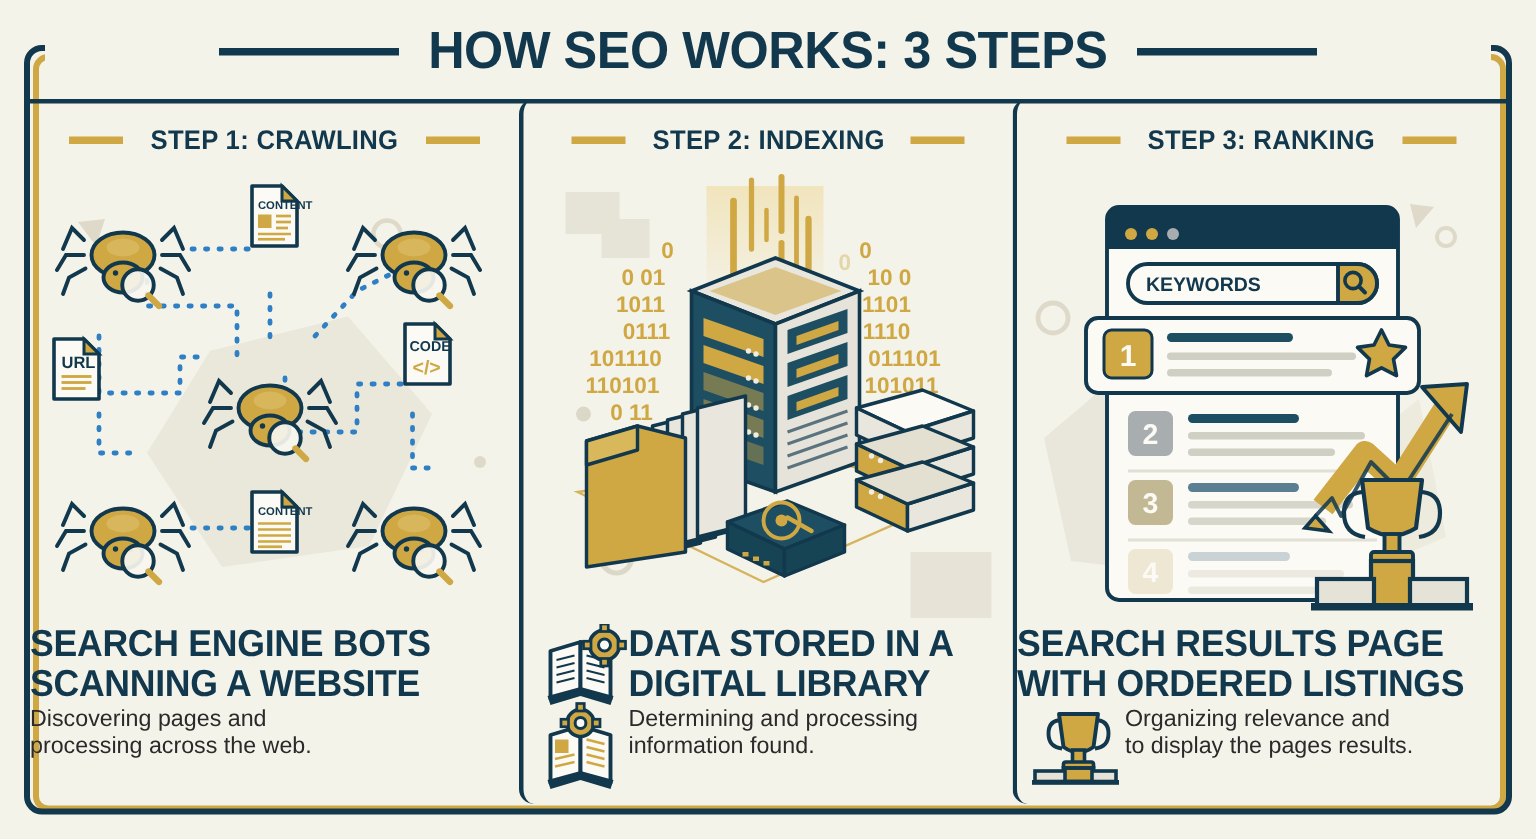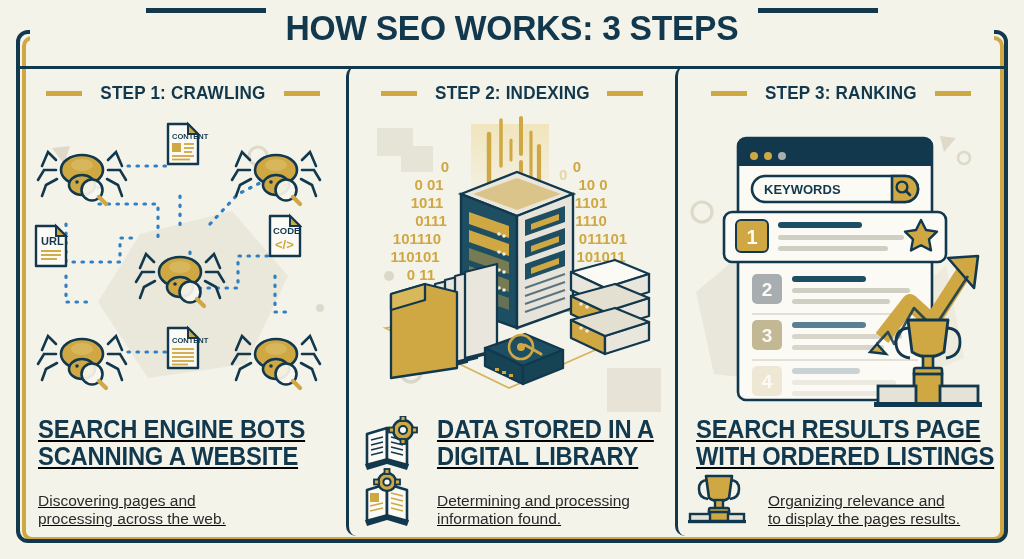--- a/index.html
+++ b/index.html
@@ -23,20 +23,21 @@
     background: #f4f3ea;
   }
 
   
   .title-row {
     position: absolute;
     left: 0; top: 8px;
     width: 1024px;
     height: 52px;
     display: flex;
+    align-items: center;
     justify-content: center;
     z-index: 40;
   }
   .title-text {
     font-size: 35px;
     font-weight: bold;
     color: #12384d;
     letter-spacing: -0.3px;
     font-family: "Liberation Sans", sans-serif;
     background: #f4f3ea;
@@ -141,40 +142,39 @@
     position: relative;
     height: 296px;
     width: 100%;
     overflow: hidden;
   }
   .stage svg { position: absolute; left: 0; top: 0; }
 
   
   .caption {
     position: relative;
-    padding: 4px 14px 0 18px;
+    padding: 4px 14px 0 0;
     height: 124px;
     box-sizing: border-box;
-    text-decoration: underline;
   }
   .cap-head {
     font-size: 25px;
     font-weight: bold;
     color: #12384d;
     line-height: 1.07;
     letter-spacing: -0.2px;
     transform: scaleX(0.95);
     transform-origin: left center;
     white-space: nowrap;
   }
   .cap-sub {
     font-size: 15.5px;
     color: #2a2a2a;
     line-height: 1.22;
-    margin-top: 22px;
+    margin-top: 1px;
     white-space: nowrap;
   }
   .cap-icons { flex: none; padding-top: 2px; }
 
   
   .cap2 .cap-head { margin-left: 70px; }
   .cap2 .cap-sub  { margin-left: 70px; }
   .cap2 .cap-icons { position: absolute; left: 14px; top: 2px; }
   .cap3 .cap-sub  { margin-left: 72px; }
   .cap3 .cap-icons { position: absolute; left: 8px; top: 58px; }

